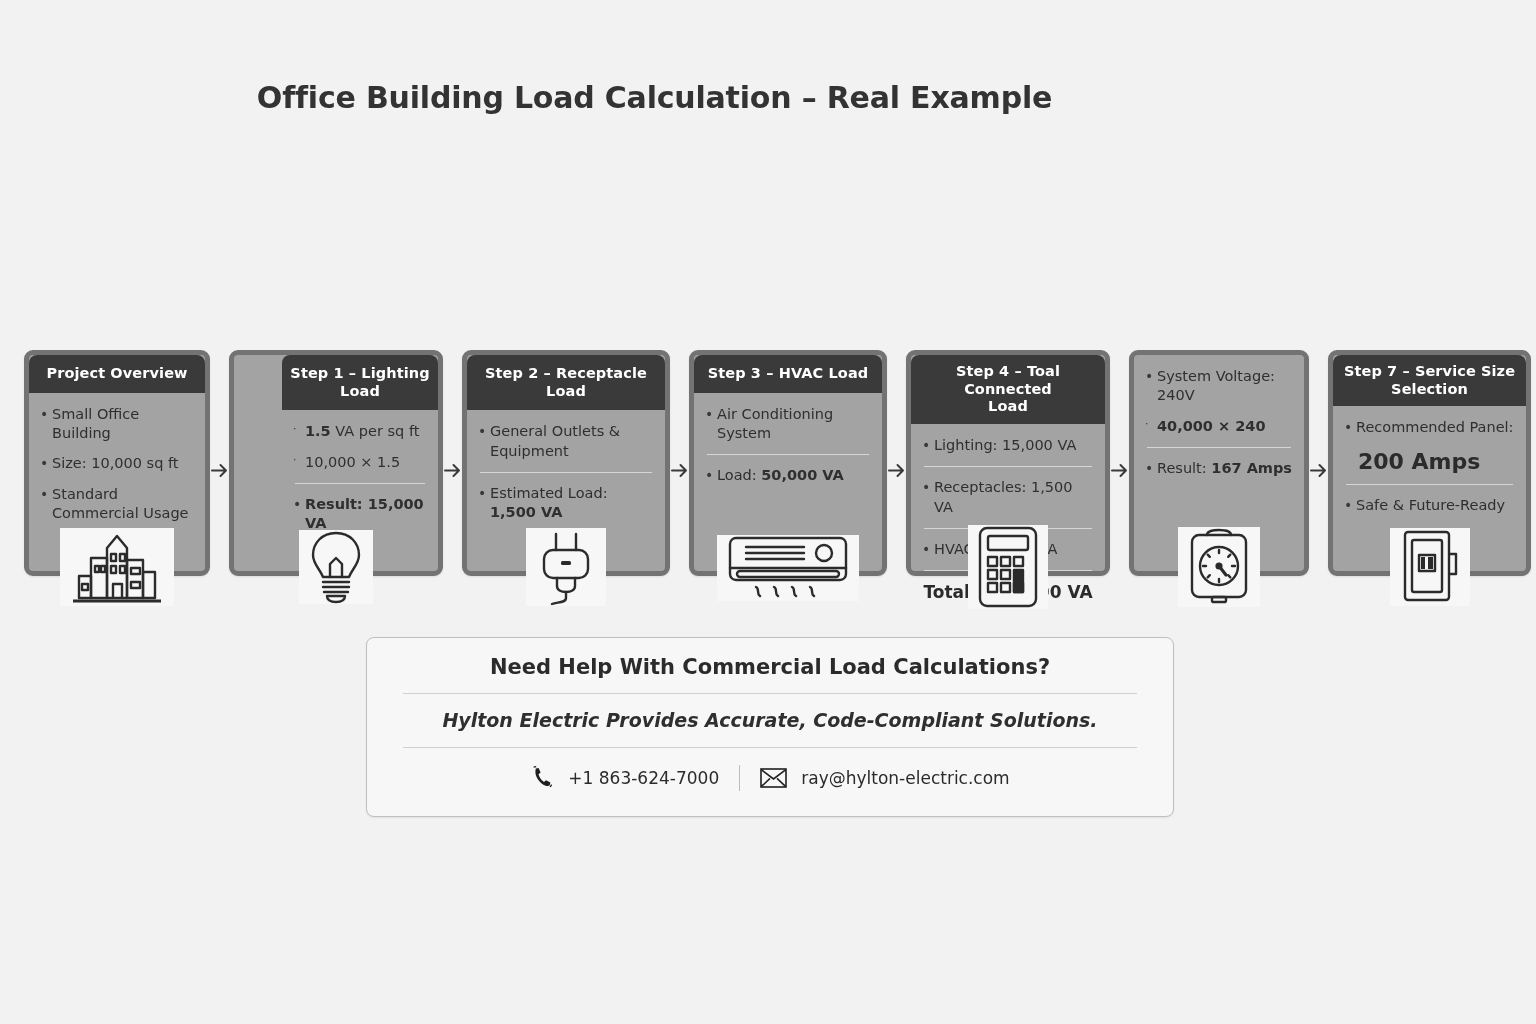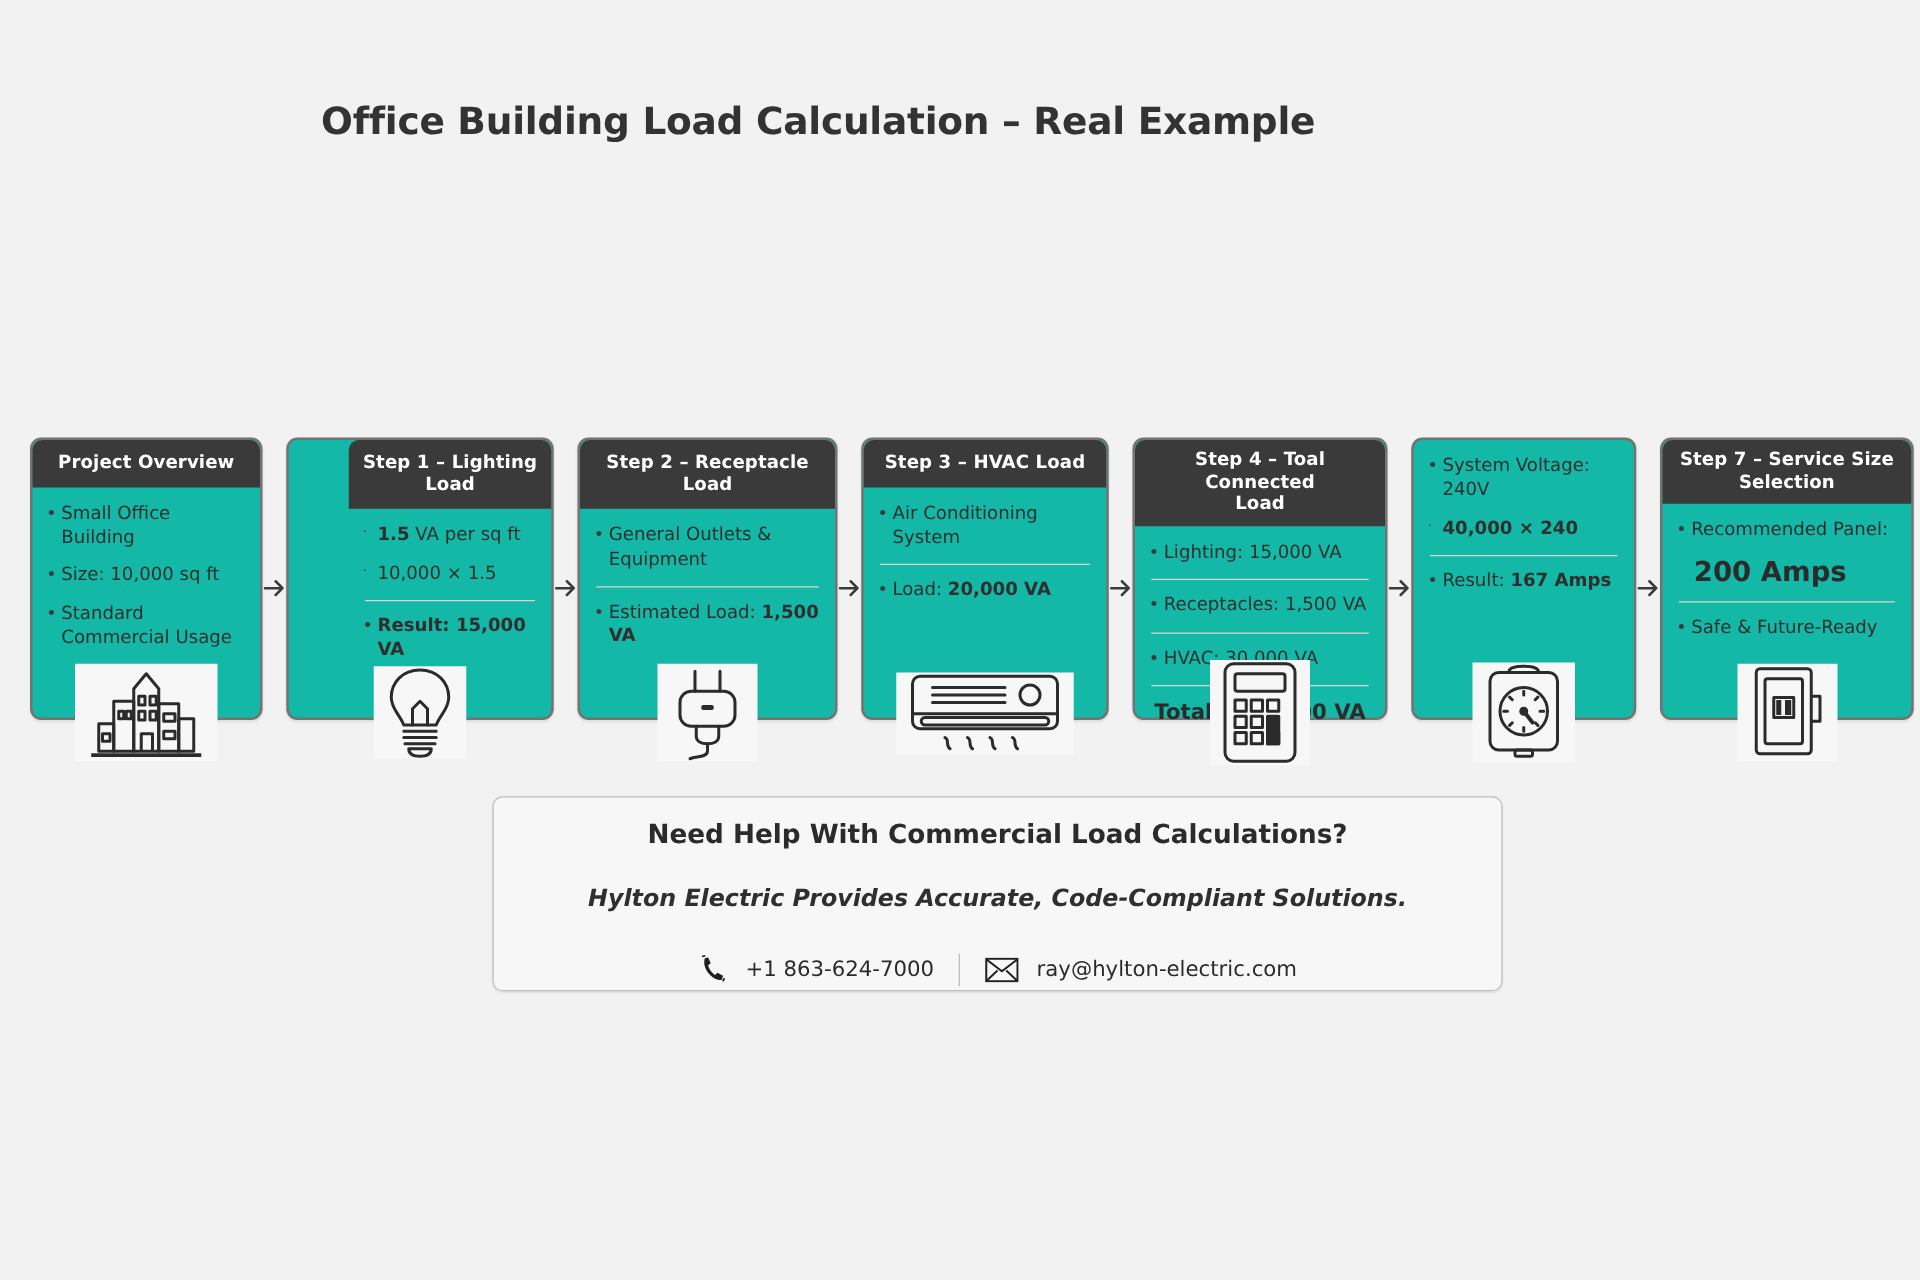--- a/index.html
+++ b/index.html
@@ -31,22 +31,22 @@
     flex: 0 0 auto;
     width: 19px; height: 240px;
     display: flex; align-items: center; justify-content: center;
     color: #3a3a3a;
   }
   .arrow svg { display: block; }
 
   .card {
     flex: 0 0 auto;
     position: relative;
-    background: #14b8a6;
-    border: 2px solid #737373;
+    background: #a3a3a3;
+    border: 5px solid #737373;
     border-radius: 9px;
     box-shadow: 0 1px 2px rgba(0,0,0,0.09);
     display: flex; flex-direction: column;
   }
   .card-1 { width: 186px; }
   .card-2 { width: 214px; }
   .card-3 { width: 208px; }
   .card-4 { width: 198px; }
   .card-5 { width: 204px; }
   .card-6 { width: 180px; }
@@ -115,27 +115,27 @@
     padding: 0 9px;
     line-height: 0;
     color: #2b2b2b;
   }
   .card-icon svg { display: block; }
 
   
   .cta {
     position: absolute;
     left: 366px; top: 637px;
-    width: 808px; height: 156px;
+    width: 808px; height: 180px;
     background: #f7f7f7;
     border: 1px solid #bfbfbf;
     border-radius: 8px;
     box-shadow: 0 1px 2px rgba(0,0,0,0.07);
     padding: 17px 36px;
-    display: flex; flex-direction: column; margin-left: 28px;
+    display: flex; flex-direction: column;
   }
   .cta-h {
     text-align: center;
     font-size: 21px; font-weight: bold;
     color: #2b2b2b;
     padding-bottom: 14px;
   }
   .cta-rule { height: 1px; background: #d0d0d0; }
   .cta-sub {
     text-align: center;
@@ -274,21 +274,21 @@
           <div>Step 3 – HVAC Load</div>
         </div>
         <div class="card-body">
           <div class="row">
             <span class="bul">•</span>
             <span class="txt">Air Conditioning System</span>
           </div>
           <div class="divider"></div>
           <div class="row">
             <span class="bul">•</span>
-            <span class="txt">Load: <b>20,000 VA</b></span>
+            <span class="txt">Load: <b>50,000 VA</b></span>
           </div>
         </div>
         <div class="card-icon" style="bottom: -29.7px;">
           <svg width="124" height="66" viewBox="0 0 124 66" fill="none" stroke="#2b2b2b" stroke-width="2.4" stroke-linejoin="round" stroke-linecap="round">
       <rect x="4" y="3" width="116" height="42" rx="6"></rect>
       <path d="M4 33 L120 33"></path>
       <rect x="11" y="36" width="102" height="6" rx="3"></rect>
       <path d="M20 12 L78 12 M20 18 L78 18 M20 24 L78 24"></path>
       <circle cx="98" cy="18" r="8"></circle>
       <path d="M30 52 C34 54 30 58 34 61 M48 52 C52 54 48 58 52 61 M66 52 C70 54 66 58 70 61 M84 52 C88 54 84 58 88 61"></path>

